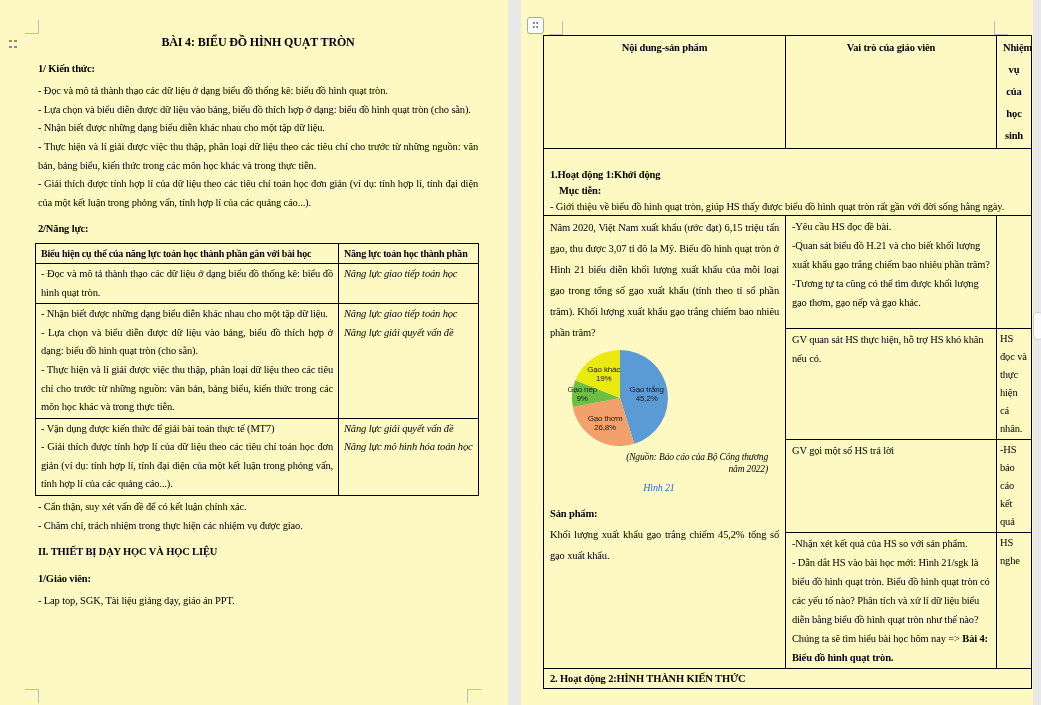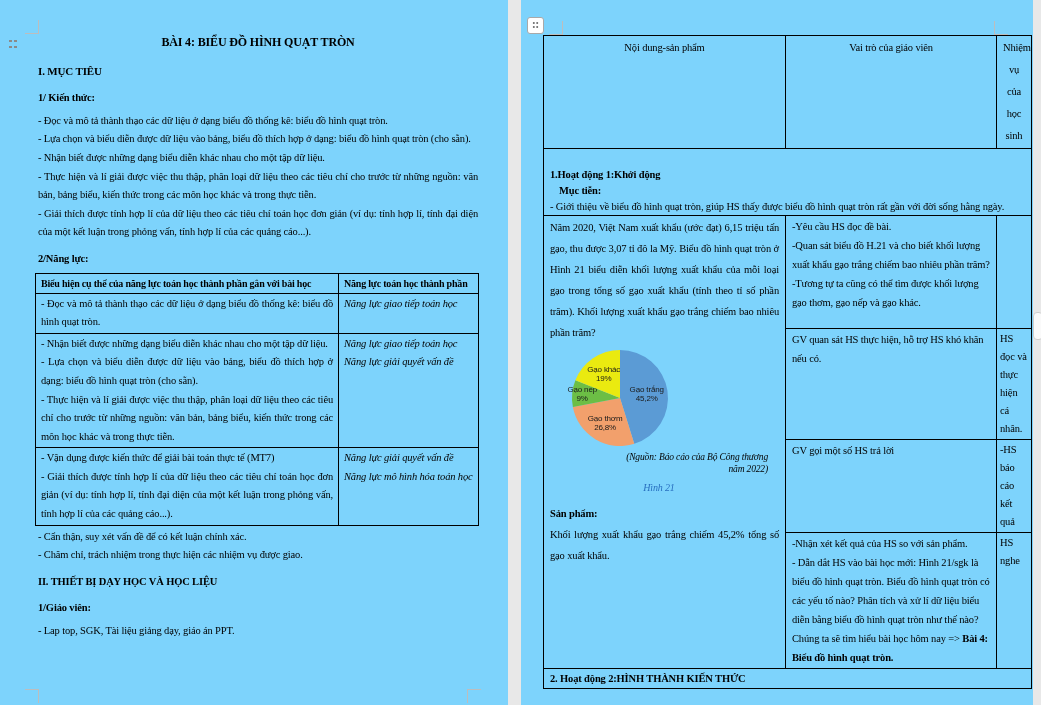--- a/index.html
+++ b/index.html
@@ -2,21 +2,21 @@
 <html><head>
 <meta charset="utf-8">
 <style>
   html,body{margin:0;padding:0;}
   body{
     width:1041px;height:705px;overflow:hidden;position:relative;
     background:#e8e8e8;
     font-family:"Liberation Serif", serif;
     color:#000;
   }
-  .page{position:absolute;top:0;background:#7dd3fc;height:705px;}
+  .page{position:absolute;top:0;background:#fef9c3;height:705px;}
   #page1{left:0;width:508px;}
   #page2{left:521px;width:512px;}
   
   .crop{position:absolute;width:13px;height:13px;}
   .crop.tl{border-right:1px solid #bdbdbd;border-bottom:1px solid #bdbdbd;}
   .crop.tr{border-left:1px solid #bdbdbd;border-bottom:1px solid #bdbdbd;}
   .crop.bl{border-right:1px solid #bdbdbd;border-top:1px solid #bdbdbd;}
   .crop.br{border-left:1px solid #bdbdbd;border-top:1px solid #bdbdbd;}
   
   .dots{position:absolute;left:8px;top:38px;width:9px;height:14px;
@@ -49,21 +49,21 @@
   .t1 col.c-right{width:140px;}
   .t1 p{margin:0;text-align:justify;}
   .t1 td.ncell p{text-align:left;font-style:italic;}
   
   .t2{border-collapse:collapse;position:absolute;left:22px;top:35px;width:488px;table-layout:fixed;}
   .t2 td{border:1px solid #000;vertical-align:top;box-sizing:border-box;
     padding:1px 6px;font-size:10.5px;letter-spacing:-0.15px;line-height:19px;}
   .t2 col.cA{width:242px;}
   .t2 col.cB{width:211px;}
   .t2 col.cC{width:35px;}
-  .t2 tr.hd td{font-weight:normal;text-align:center;line-height:22px;height:74px;}
+  .t2 tr.hd td{font-weight:bold;text-align:center;line-height:22px;height:74px;}
   .t2 tr.act td{height:47px;line-height:15.8px;padding-top:18px;}
   .t2 .ind{padding-left:9px;}
   .t2 p{margin:0;}
   .t2 td.c1{line-height:21px;}
   .t2 td.c3{padding:1px 3px;line-height:18px;}
   .t2 tr.rA{height:113px;}
   .t2 tr.rB{height:111px;}
   .t2 tr.rC{height:83px;}
   .t2 tr.rD{height:132px;}
   .t2 tr.act2 td{height:20px;line-height:17px;}
@@ -80,21 +80,20 @@
 
 <div id="page1" class="page">
   <div class="crop tl" style="left:25px;top:20px;"></div>
   <div class="crop bl" style="left:25px;top:689px;"></div>
   <div class="crop br" style="left:467px;top:689px;"></div>
   <div class="dots"></div>
 
   <div class="p1c">
     <p id="p1-title" class="center b">BÀI 4: BIỂU ĐỒ HÌNH QUẠT TRÒN</p>
 
-    <p class="b h1a">I. MỤC TIÊU</p>
     <p class="b h1b">1/ Kiến thức:</p>
     <p class="just">- Đọc và mô tả thành thạo các dữ liệu ở dạng biểu đồ thống kê: biểu đồ hình quạt tròn.</p>
     <p class="just">- Lựa chọn và biểu diễn được dữ liệu vào bảng, biểu đồ thích hợp ở dạng: biểu đồ hình quạt tròn (cho sẵn).</p>
     <p class="just">- Nhận biết được những dạng biểu diễn khác nhau cho một tập dữ liệu.</p>
     <p class="just">- Thực hiện và lí giải được việc thu thập, phân loại dữ liệu theo các tiêu chí cho trước từ những nguồn: văn bản, bảng biểu, kiến thức trong các môn học khác và trong thực tiễn.</p>
     <p class="just">- Giải thích được tính hợp lí của dữ liệu theo các tiêu chí toán học đơn giản (ví dụ: tính hợp lí, tính đại diện của một kết luận trong phỏng vấn, tính hợp lí của các quảng cáo...).</p>
     <p class="b h1b">2/Năng lực:</p>
 
     <table class="t1">
       <colgroup>

